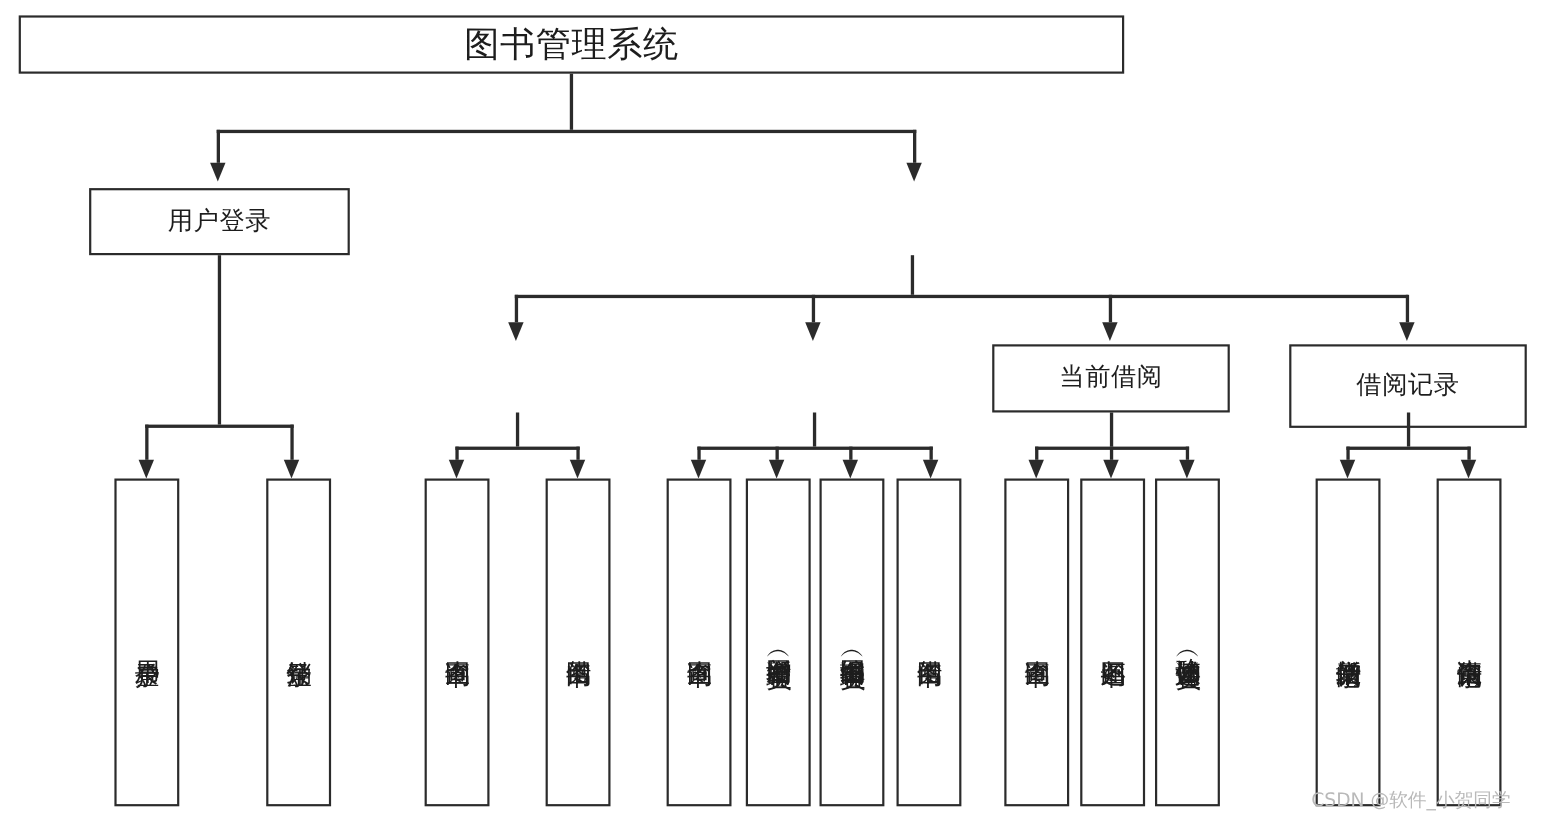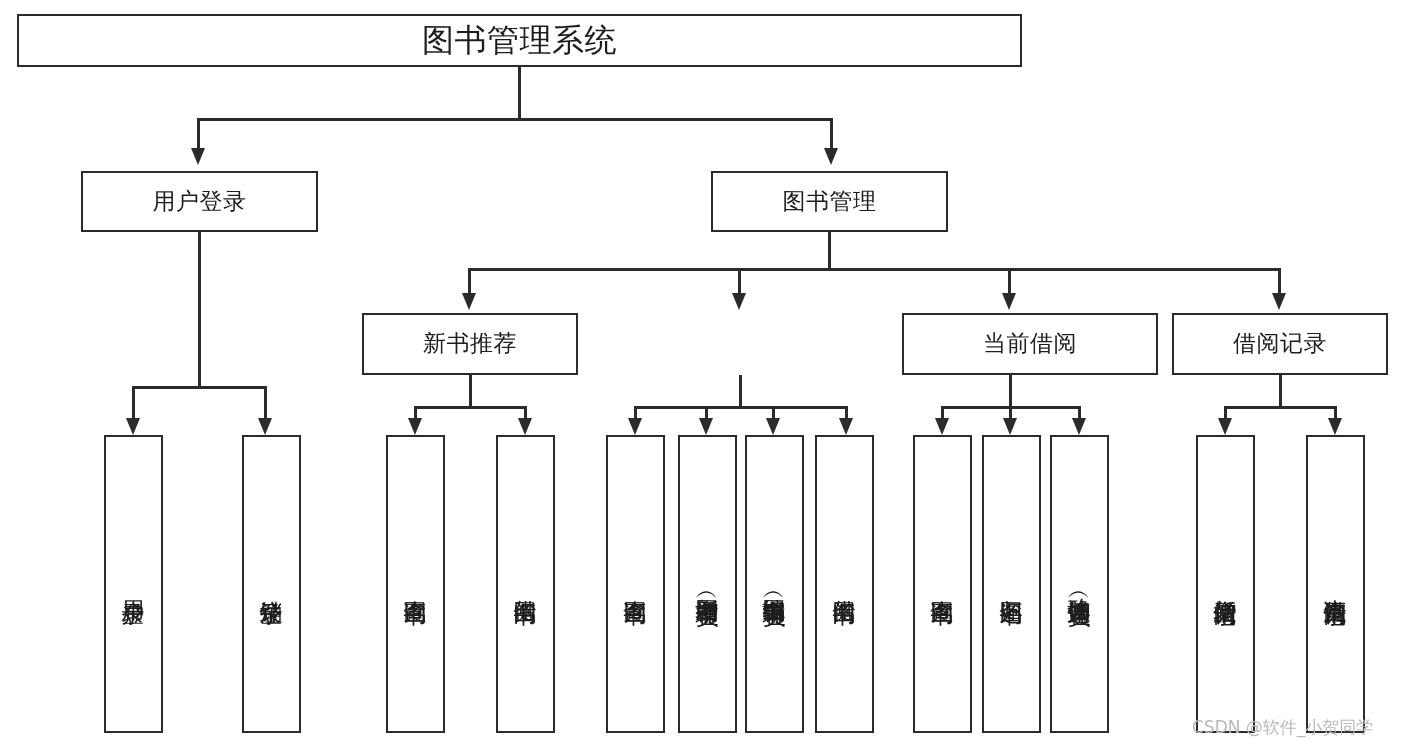--- a/index.html
+++ b/index.html
@@ -94,49 +94,43 @@
   <div class="conn vline" style="left:197px; top:118px; width:3px; height:30px;"></div>
   <div class="arrow" style="left:191px; top:148px;"></div>
 
   <div class="conn vline" style="left:830px; top:118px; width:3px; height:30px;"></div>
   <div class="arrow" style="left:824px; top:148px;"></div>
 
   <div class="node horiz" style="left:81px; top:171px; width:237px; height:61px;">
     <span class="label">用户登录</span>
   </div>
 
-  <div class="node horiz" style="left:711px; top:171px; width:237px; height:61px;">
-    <span class="label">图书管理</span>
-  </div>
 
   <div class="conn vline" style="left:198px; top:232px; width:3px; height:154px;"></div>
   <div class="conn hline" style="left:132px; top:386px; width:135px; height:3px;"></div>
   <div class="conn vline" style="left:132px; top:386px; width:3px; height:32px;"></div>
   <div class="arrow" style="left:126px; top:418px;"></div>
   <div class="conn vline" style="left:264px; top:386px; width:3px; height:32px;"></div>
   <div class="arrow" style="left:258px; top:418px;"></div>
 
   <div class="conn vline" style="left:828px; top:232px; width:3px; height:36px;"></div>
   <div class="conn hline" style="left:468px; top:268px; width:812px; height:3px;"></div>
   <div class="conn vline" style="left:468px; top:268px; width:3px; height:25px;"></div>
   <div class="arrow" style="left:462px; top:293px;"></div>
   <div class="conn vline" style="left:738px; top:268px; width:3px; height:25px;"></div>
   <div class="arrow" style="left:732px; top:293px;"></div>
   <div class="conn vline" style="left:1008px; top:268px; width:3px; height:25px;"></div>
   <div class="arrow" style="left:1002px; top:293px;"></div>
   <div class="conn vline" style="left:1278px; top:268px; width:3px; height:25px;"></div>
   <div class="arrow" style="left:1272px; top:293px;"></div>
 
-  <div class="node horiz" style="left:362px; top:313px; width:216px; height:62px;">
-    <span class="label">新书推荐</span>
-  </div>
-  <div class="node horiz" style="left:902px; top:313px; width:256px; height:62px;">
+  <div class="node horiz" style="left:902px; top:313px; width:216px; height:62px;">
     <span class="label">当前借阅</span>
   </div>
-  <div class="node horiz" style="left:1172px; top:313px; width:216px; height:62px;">
+  <div class="node horiz" style="left:1172px; top:313px; width:216px; height:76px;">
     <span class="label">借阅记录</span>
   </div>
 
   <div class="conn vline" style="left:469px; top:375px; width:3px; height:31px;"></div>
   <div class="conn hline" style="left:414px; top:406px; width:113px; height:3px;"></div>
   <div class="conn vline" style="left:414px; top:406px; width:3px; height:12px;"></div>
   <div class="arrow" style="left:408px; top:418px;"></div>
   <div class="conn vline" style="left:524px; top:406px; width:3px; height:12px;"></div>
   <div class="arrow" style="left:518px; top:418px;"></div>
 

